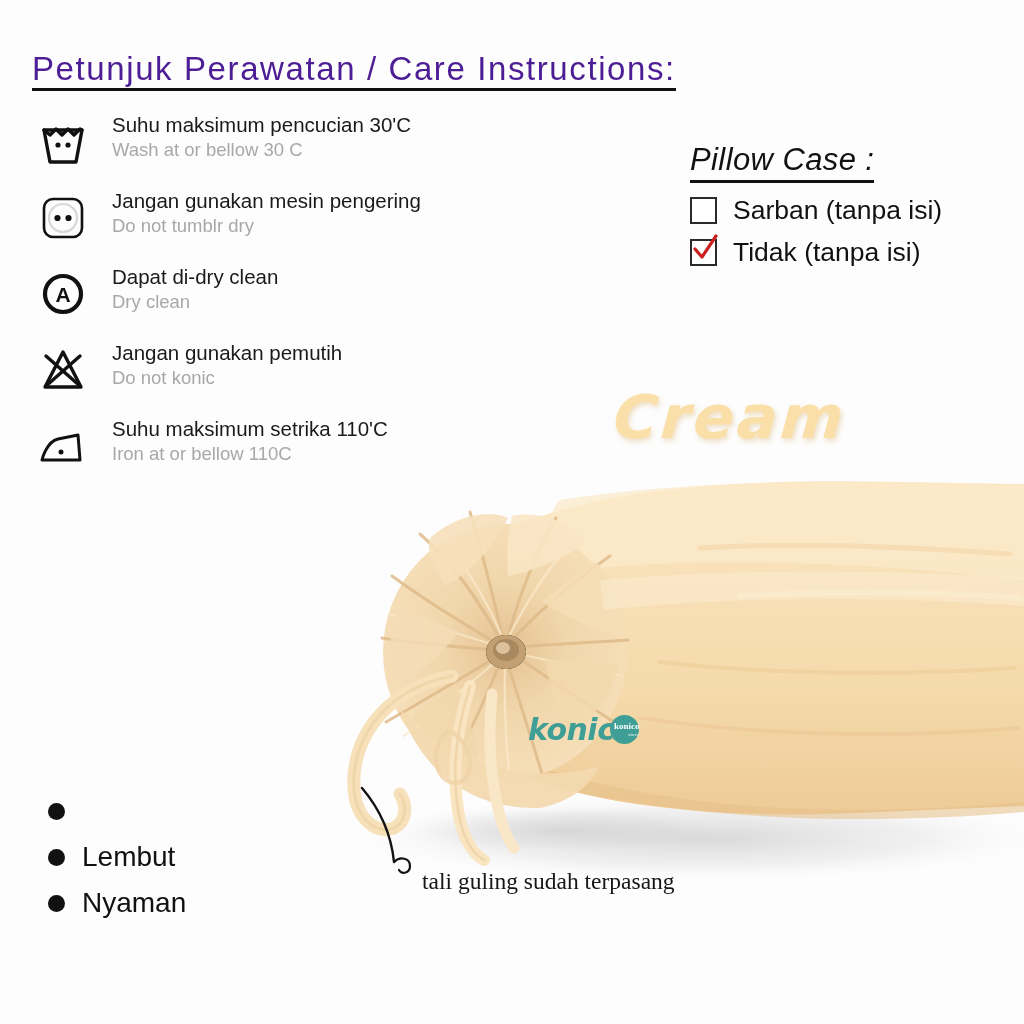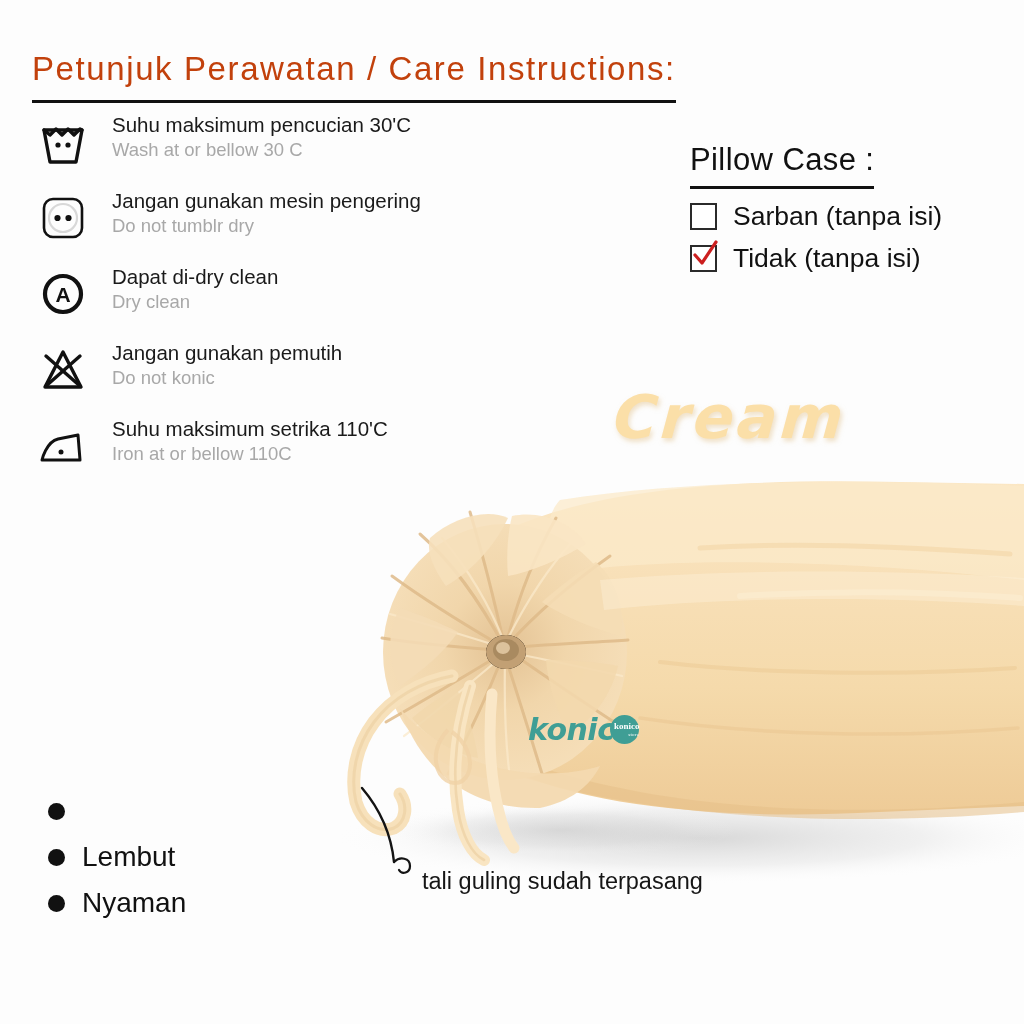--- a/index.html
+++ b/index.html
@@ -8,44 +8,44 @@
     background:#fdfdfd;
     font-family:"Liberation Sans", sans-serif;
     overflow:hidden;
     position:relative;
   }
   #stage{position:relative;width:1024px;height:1024px;overflow:hidden;background:#fdfdfd;}
 
   
   .title{
     position:absolute;left:32px;top:50px;
-    font-size:33px;font-weight:400;color:#c2410c;
+    font-size:33px;font-weight:400;color:#4c1d95;
     letter-spacing:1.6px;
     white-space:nowrap;
     border-bottom:3px solid #111;
-    padding-bottom:12px;
+    padding-bottom:0;
     line-height:1.15;
   }
 
   
   .care-list{position:absolute;left:34px;top:112px;width:520px;}
   .care-row{position:relative;height:76px;}
   .care-icon{
     position:absolute;left:0;top:2px;width:58px;height:56px;
   }
   .care-icon svg{display:block;width:58px;height:56px;}
   .care-text{position:absolute;left:78px;top:0px;}
   .care-id{font-size:20.5px;color:#1a1a1a;line-height:1.25;white-space:nowrap;}
   .care-en{font-size:18.5px;color:#a8a8a8;line-height:1.3;white-space:nowrap;margin-top:7px;}
 
   
   .pc-block{position:absolute;left:690px;top:142px;}
   .pc-title{
     font-size:31px;color:#111;letter-spacing:0.4px;white-space:nowrap;
-    border-bottom:3px solid #111;padding-bottom:8px;display:inline-block;
+    border-bottom:3px solid #111;padding-bottom:2px;display:inline-block;font-style:italic;
   }
   .pc-opts{margin-top:6px;}
   .pc-row{display:flex;align-items:center;height:42px;white-space:nowrap;}
   .cbox{
     position:relative;width:23px;height:23px;
     border:2px solid #2a2a2a;background:#fff;
     margin-right:16px;flex:none;
   }
   .cbox .tick{
     position:absolute;left:-3px;top:-9px;width:32px;height:32px;
@@ -67,21 +67,21 @@
 
   
   .bullets{position:absolute;left:48px;top:788px;}
   .b-row{display:flex;align-items:center;height:46px;white-space:nowrap;}
   .dot{width:17px;height:17px;border-radius:50%;background:#111;margin-right:17px;flex:none;}
   .b-label{font-size:28px;color:#111;}
 
   
   .caption{
     position:absolute;left:422px;top:868px;
-    font-size:23.5px;color:#161616;white-space:nowrap;
+    font-size:23.5px;color:#161616;white-space:nowrap;font-family:Liberation Serif, serif;
   }
 
   
   .pillow-wrap{position:absolute;left:0;top:430px;width:1024px;height:500px;}
   .pillow-wrap svg{display:block;}
 
   
   .wm{
     position:absolute;left:528px;top:712px;
     display:flex;align-items:center;

